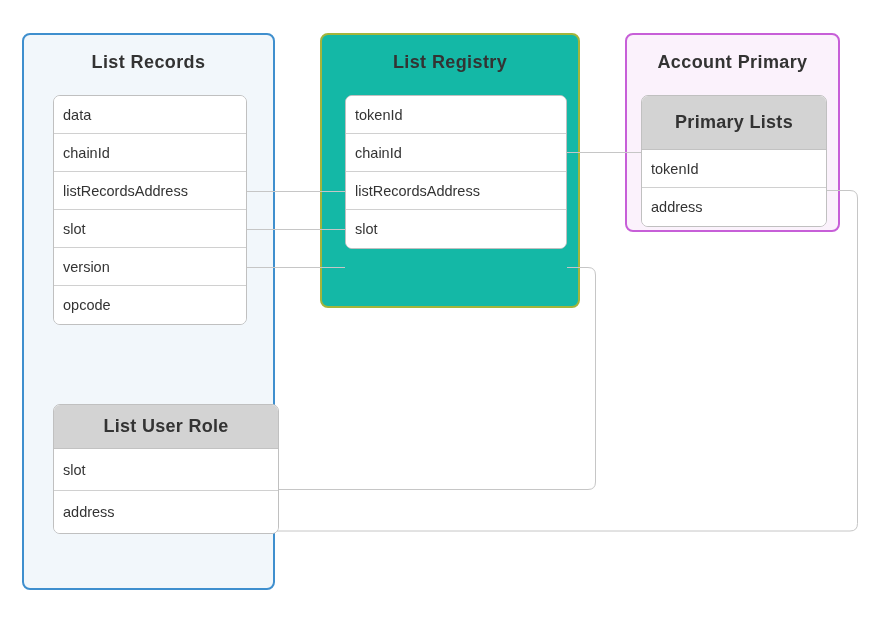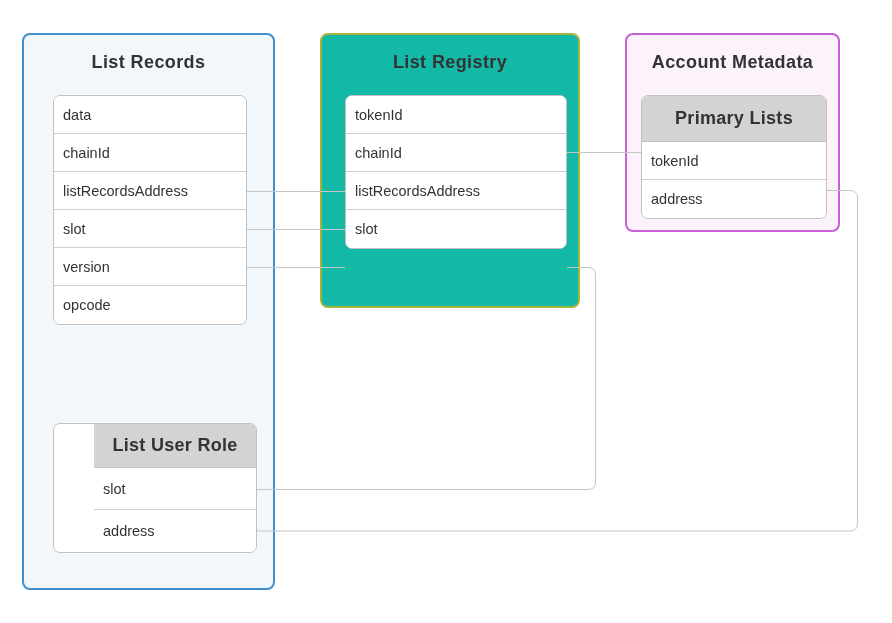--- a/index.html
+++ b/index.html
@@ -17,30 +17,30 @@
   .thead { background: #d3d3d3; border-bottom: 1px solid #c2c2c2; display: flex; align-items: center; justify-content: center;
            font-size: 18px; font-weight: bold; color: #333333; letter-spacing: 0.3px; box-sizing: border-box; }
   .trow  { display: flex; align-items: center; padding-left: 9px; font-size: 14.5px; color: #333333;
            border-bottom: 1px solid #d0d0d0; box-sizing: border-box; background: #ffffff; }
   .trow:last-child { border-bottom: none; }
 
   .t-operations { left: 29px;  top: 60px;  width: 194px; }
   .t-operations .thead { height: 39px; }
   .t-operations .trow  { height: 38px; }
 
-  .t-userrole   { left: 29px;  top: 388px; width: 204px; padding-left: 40px; }
+  .t-userrole   { left: 29px;  top: 369px; width: 226px; }
   .t-userrole .thead { height: 44px; }
   .t-userrole .trow  { height: 42px; }
 
   .t-storage    { left: 23px;  top: 60px;  width: 222px; }
   .t-storage .thead { height: 39px; }
   .t-storage .trow  { height: 38px; }
 
   .t-primary    { left: 14px;  top: 60px;  width: 186px; }
-  .t-primary .thead { height: 46px; }
+  .t-primary .thead { height: 54px; }
   .t-primary .trow  { height: 38px; }
 
   .edges { position: absolute; left: 0; top: 0; z-index: 1; pointer-events: none; }
   .edges path { fill: none; stroke: #c6c6c6; stroke-width: 1; }
 </style>
 </head>
 <body>
 
 <div class="canvas">
 
@@ -68,21 +68,21 @@
 
     <div class="table t-storage">
       <div class="trow">tokenId</div>
       <div class="trow">chainId</div>
       <div class="trow">listRecordsAddress</div>
       <div class="trow">slot</div>
     </div>
   </div>
 
   <div class="group group-metadata">
-    <div class="group-title">Account Metadata</div>
+    <div class="group-title">Account Primary</div>
 
     <div class="table t-primary">
       <div class="thead">Primary Lists</div>
       <div class="trow">tokenId</div>
       <div class="trow">address</div>
     </div>
   </div>
 
   <svg class="edges" width="892" height="623" aria-hidden="true">
     <path d="M247,191.5 H345"></path>

